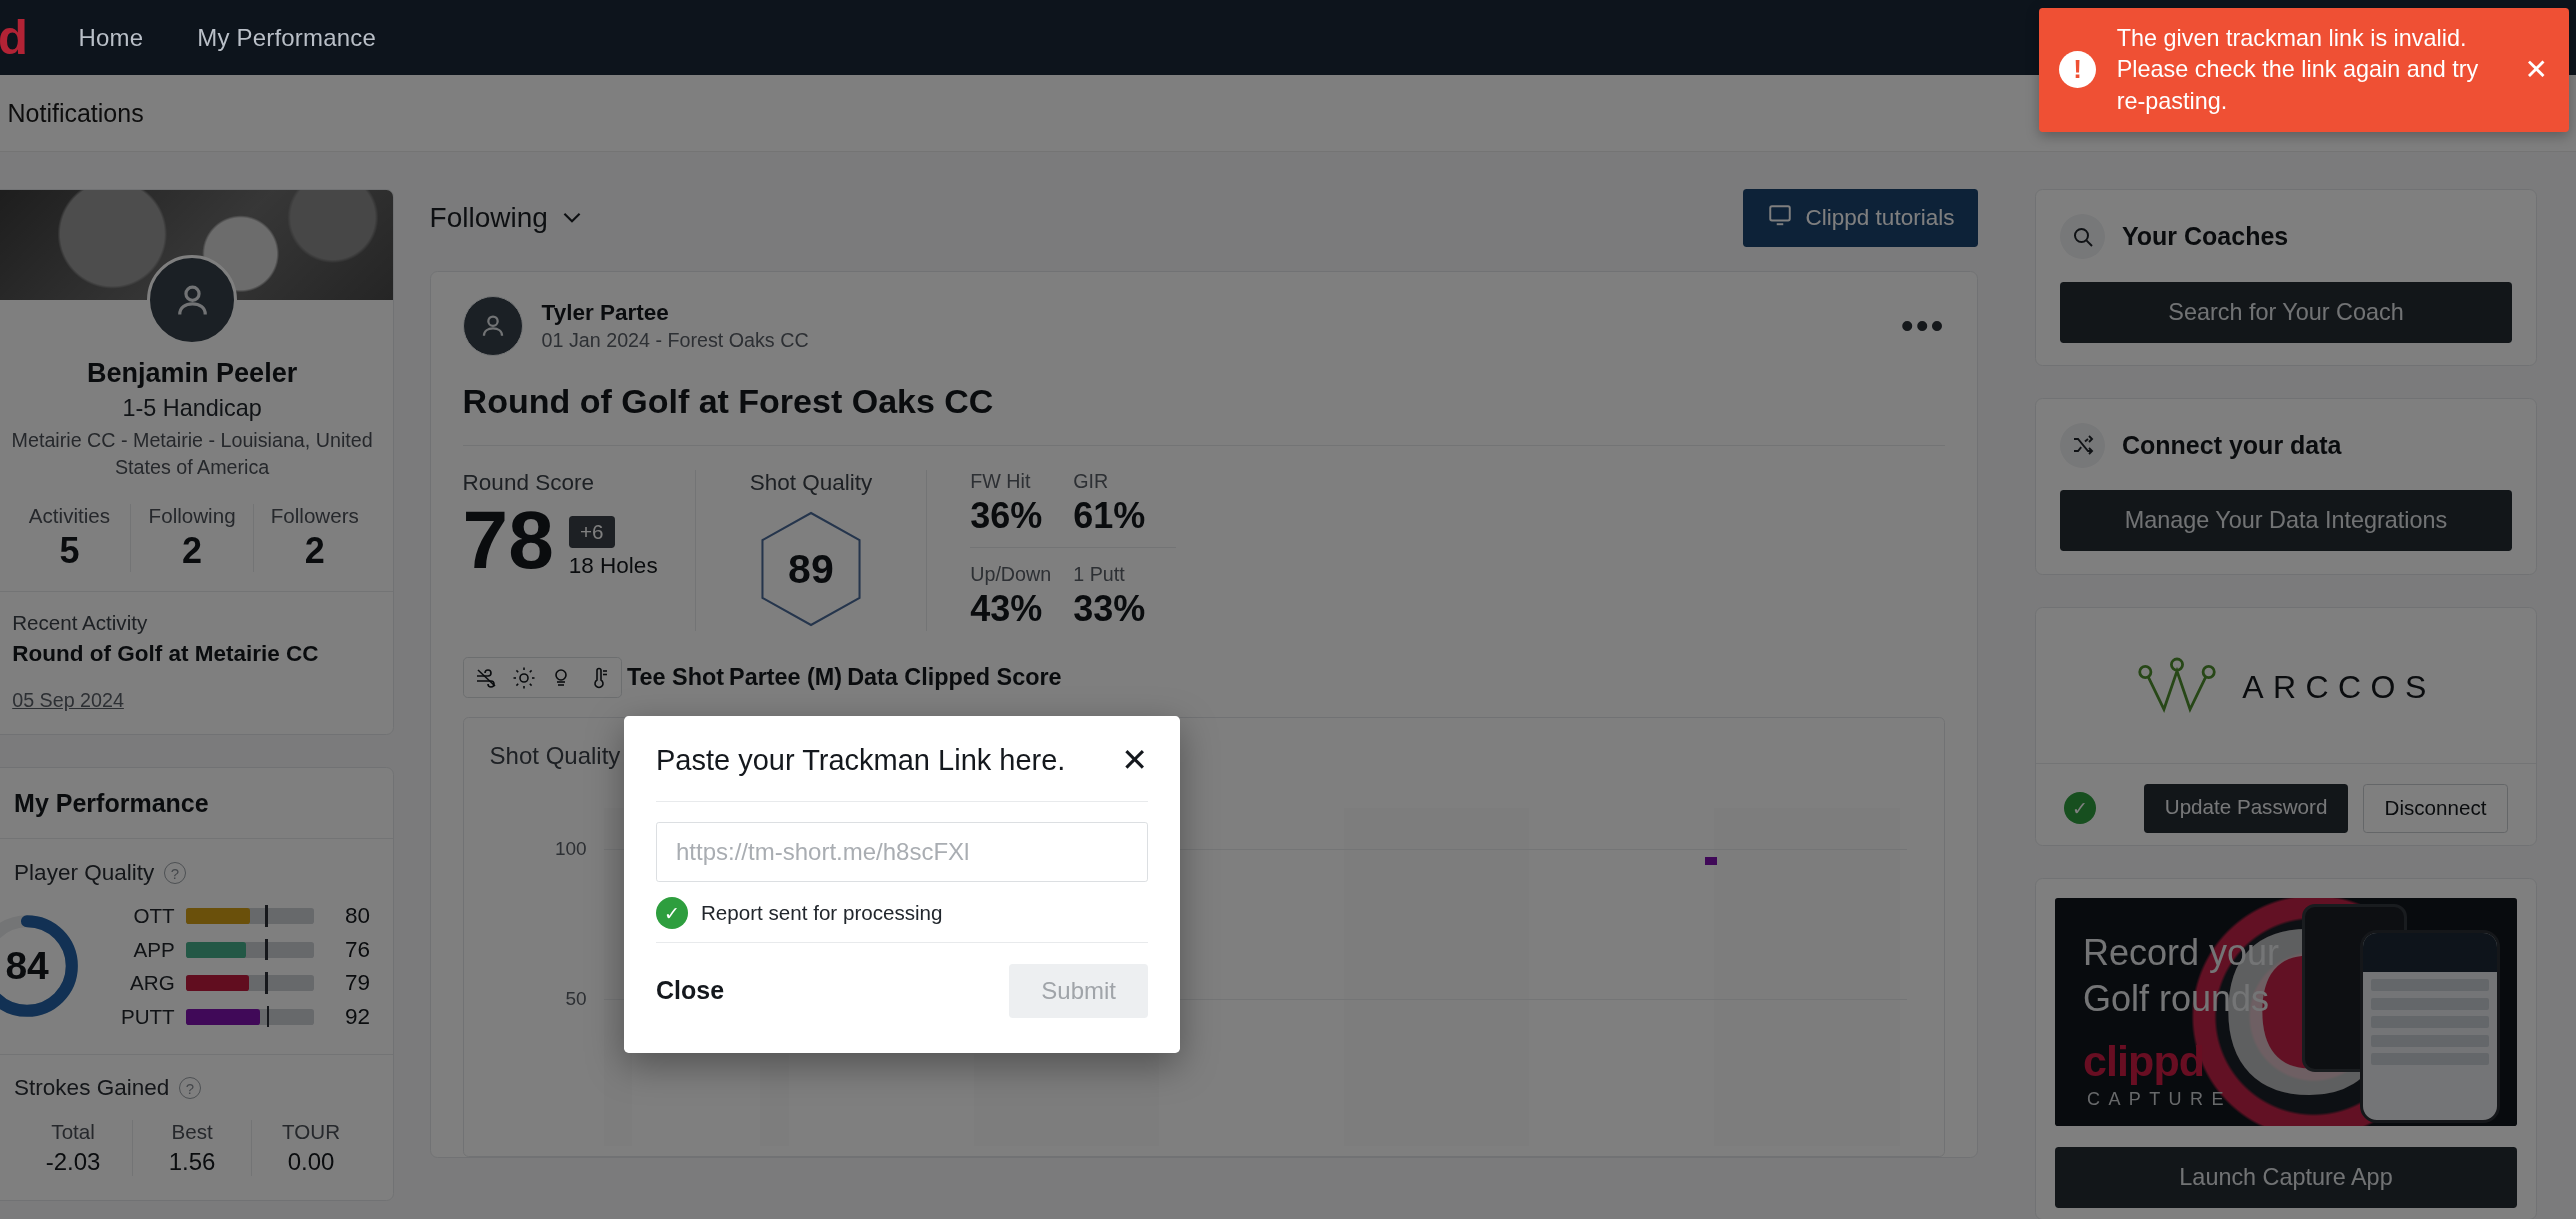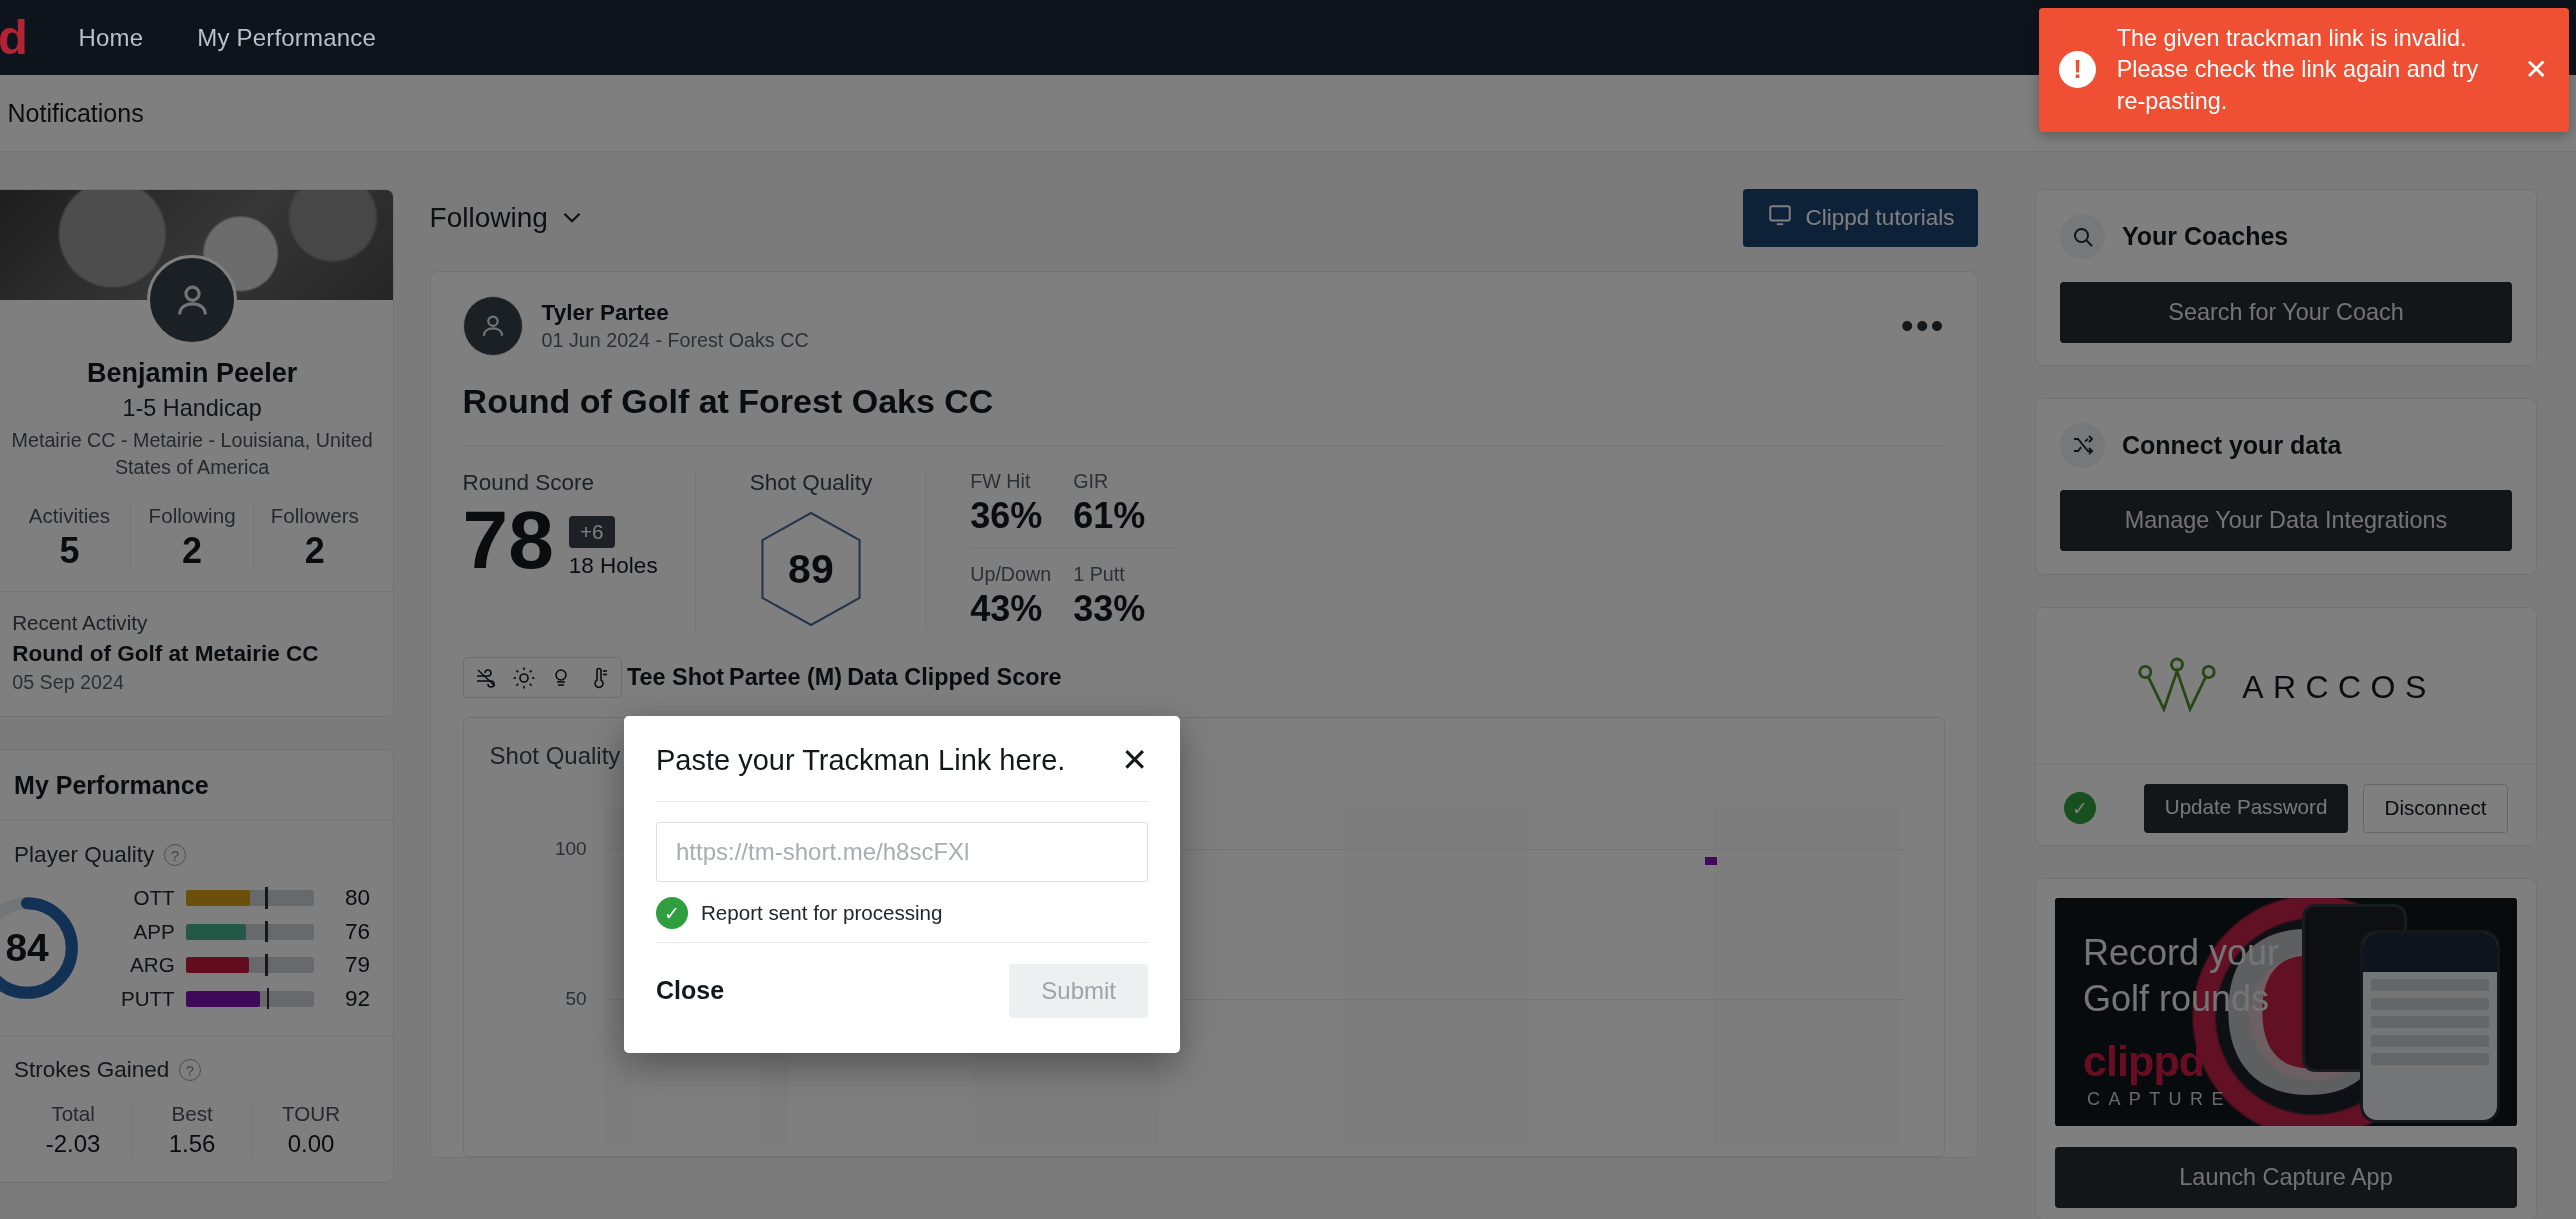--- a/index.html
+++ b/index.html
@@ -107,21 +107,21 @@
     display: flex; margin-top: 24px; padding-bottom: 19px;
   }
   .pstat { flex: 1; text-align: center; border-left: 0.9px solid #e6e8ea; }
   .pstat:first-child { border-left: none; }
   .pstat-label { font-size: 20.6px; color: #4c5158; }
   .pstat-value { font-size: 36px; font-weight: bold; color: #14181d; margin-top: 1.9px; }
   .profile-divider { height: 0.9px; background: #e6e8ea; }
   .recent { padding: 19px 20.6px 22.5px; }
   .recent-title { font-size: 20.6px; color: #3d434a; }
   .recent-item { font-size: 22.5px; font-weight: bold; color: #14181d; margin-top: 5.6px; }
-  .recent-date { font-size: 19.7px; color: #5b6068; margin-top: 4px; }
+  .recent-date { font-size: 19.7px; color: #5b6068; margin-top: 22px; text-decoration: underline; }
 
   
   .perf-head { padding: 20.6px 22.5px; font-size: 25px; font-weight: bold; color: #14181d; }
   .perf-sec { border-top: 0.9px solid #e6e8ea; padding: 20.6px 22.5px 24px; }
   .perf-sec-title { display: flex; align-items: center; gap: 9.4px; font-size: 22.5px; color: #2a2f35; text-align: center; }
   .qmark {
     width: 22.5px; height: 22.5px; border-radius: 50%;
     border: 1.9px solid #9aa0a6; color: #8a9097;
     font-size: 15px; display: flex; align-items: center; justify-content: center;
   }
@@ -541,21 +541,21 @@
       <div class="post-card">
         <div class="post-head">
           <div class="post-avatar">
             <svg width="32" height="32" viewBox="0 0 24 24" fill="none" stroke="currentColor" stroke-width="1.7">
                 <circle cx="12" cy="8.4" r="3.5"></circle>
                 <path d="M5.2 19.4c0-3.6 3-5.6 6.8-5.6s6.8 2 6.8 5.6"></path>
               </svg>
           </div>
           <div class="post-meta">
             <div class="post-author">Tyler Partee</div>
-            <div class="post-sub">01 Jun 2024 - Forest Oaks CC</div>
+            <div class="post-sub">01 Jan 2024 - Forest Oaks CC</div>
           </div>
           <div class="post-more">•••</div>
         </div>
 
         <div class="post-title">Round of Golf at Forest Oaks CC</div>
         <div class="post-divider"></div>
 
         <div class="stats-row">
           <div class="stat-block bordered">
             <div class="stat-cap">Round Score</div>

